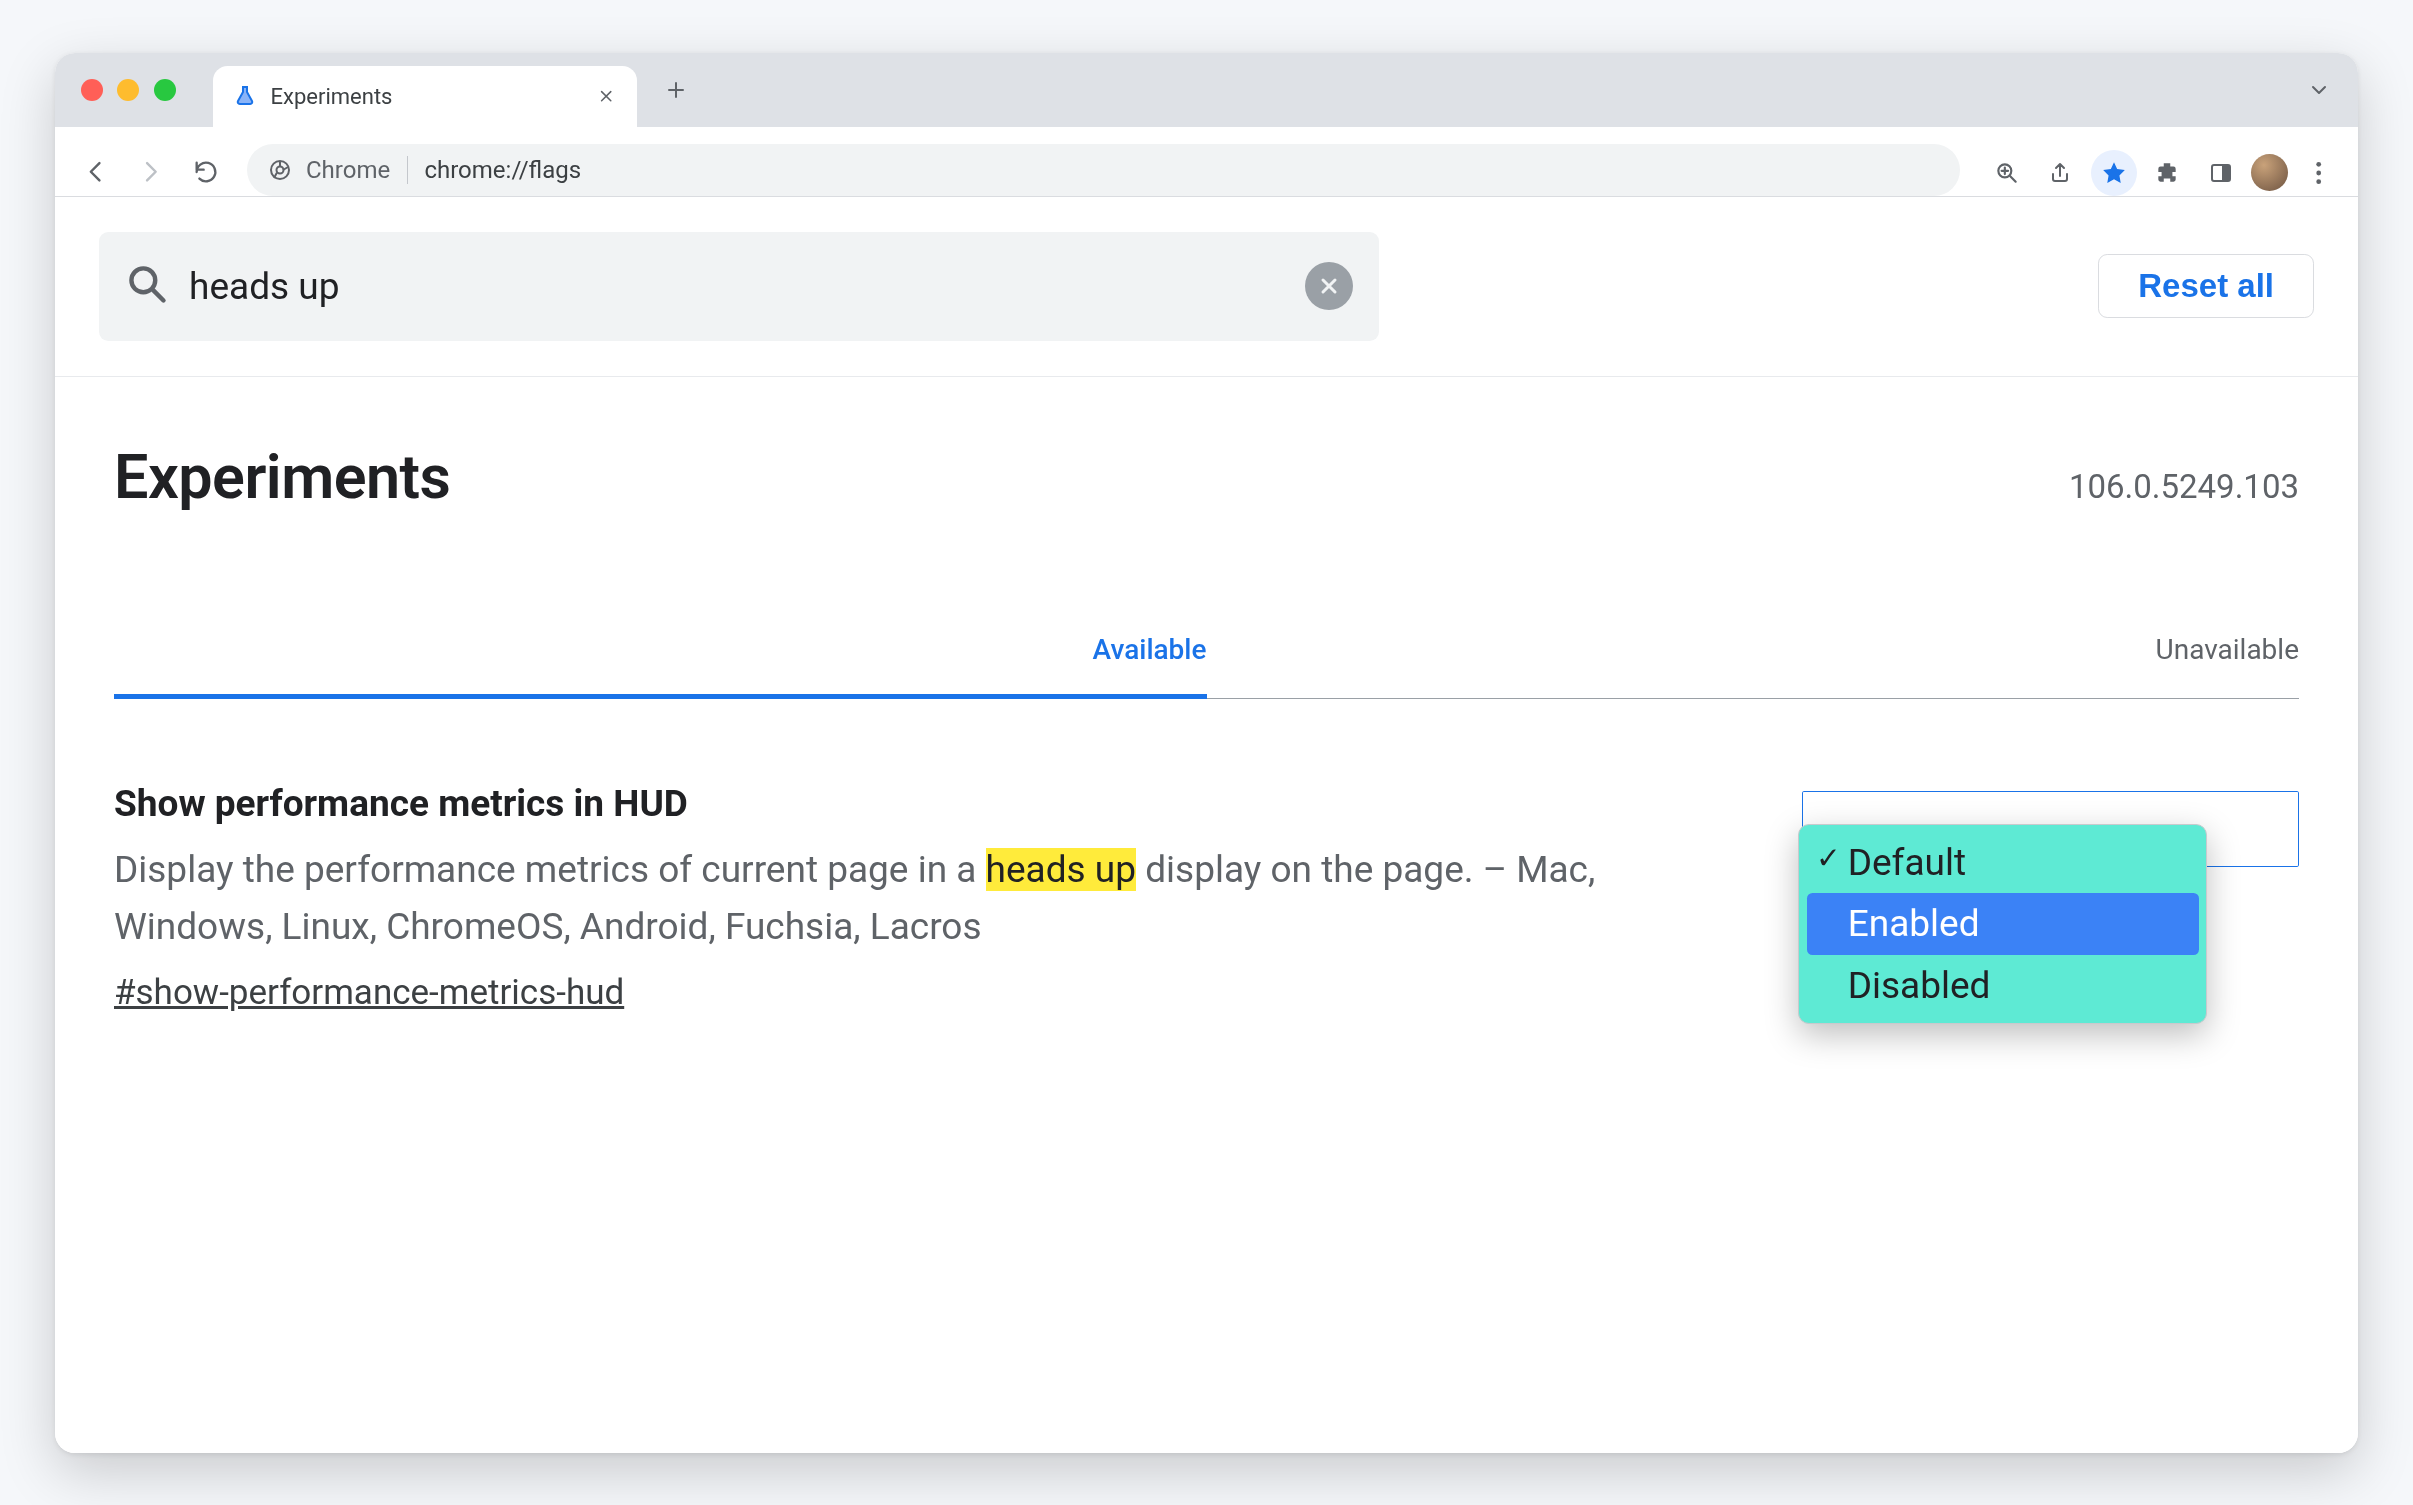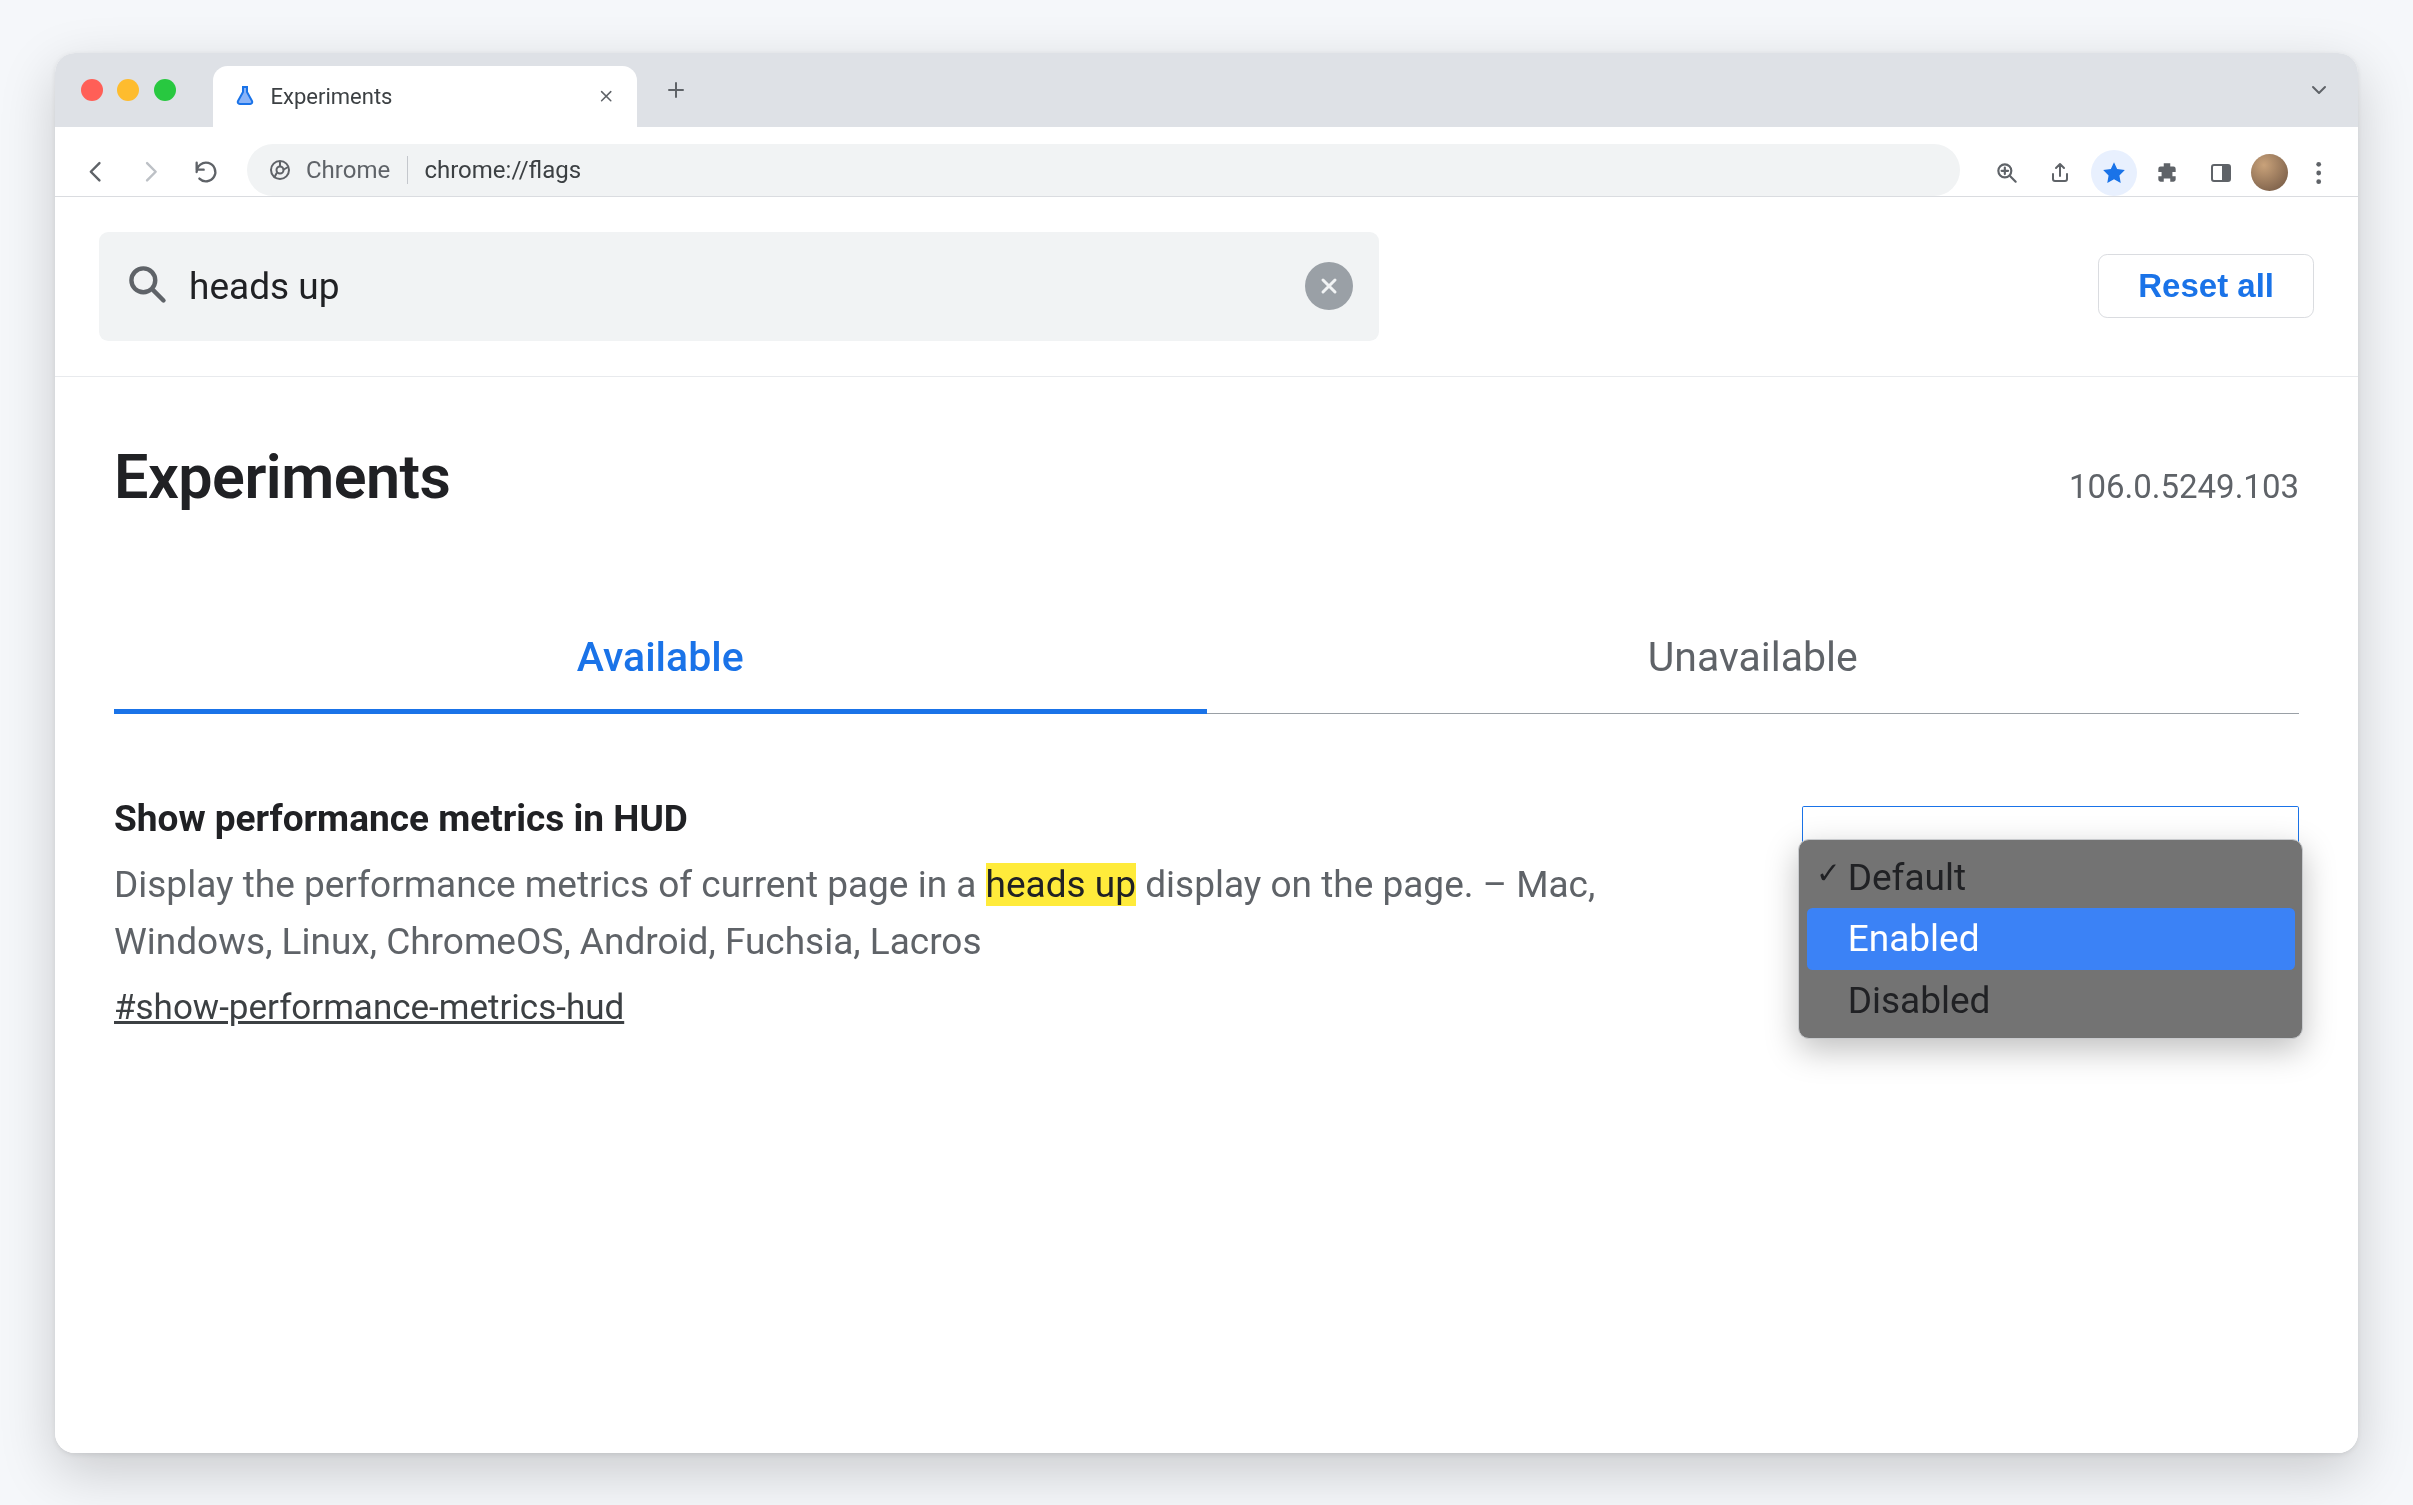--- a/index.html
+++ b/index.html
@@ -199,22 +199,22 @@
     font-size: 33px;
     color: #5f6368;
     text-align: center;
   }
   .tabs-row {
     display: flex;
     margin: 37px 59px 0 59px;
   }
   .ctab {
     flex: 1;
-    text-align: center;
-    font-size: 41px;
+    text-align: right;
+    font-size: 28px;
     color: #5f6368;
     padding: 28px 0 31px 0;
     border-bottom: 1.8px solid #9aa0a6;
     cursor: pointer;
   }
   .ctab.active {
     color: #1a73e8;
     font-weight: 500;
     border-bottom: 5.5px solid #1a73e8;
     padding-bottom: 28px;
@@ -255,22 +255,22 @@
     width: 497px;
     height: 76px;
     border: 1.8px solid #1a73e8;
     border-radius: 1.8px;
     background: #fff;
   }
   .dropdown-menu {
     position: absolute;
     top: 33px;
     left: -3.7px;
-    width: 505px;
-    background: #737373;
+    width: 409px;
+    background: #5eead4;
     border: 0.9px solid #c8cacd;
     border-radius: 11px;
     box-shadow: 0 11px 33px rgba(0,0,0,0.25);
     padding: 7.4px 7.4px;
     overflow: hidden;
   }
   .menu-item {
     font-size: 37px;
     color: #202124;
     padding: 9.2px 18.4px 9.2px 41px;

